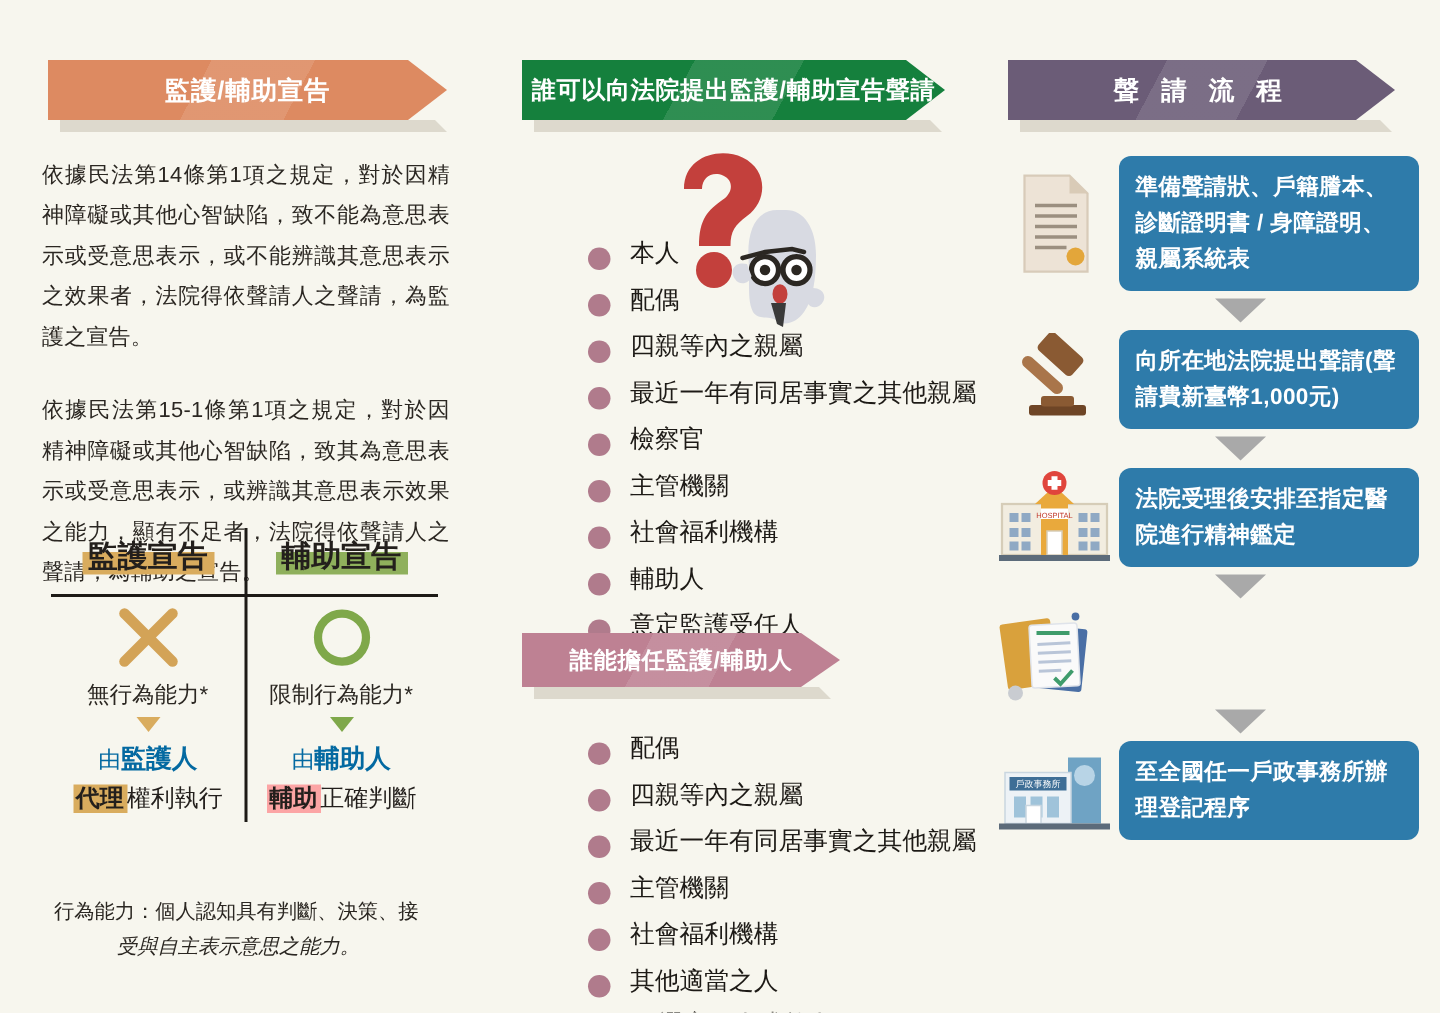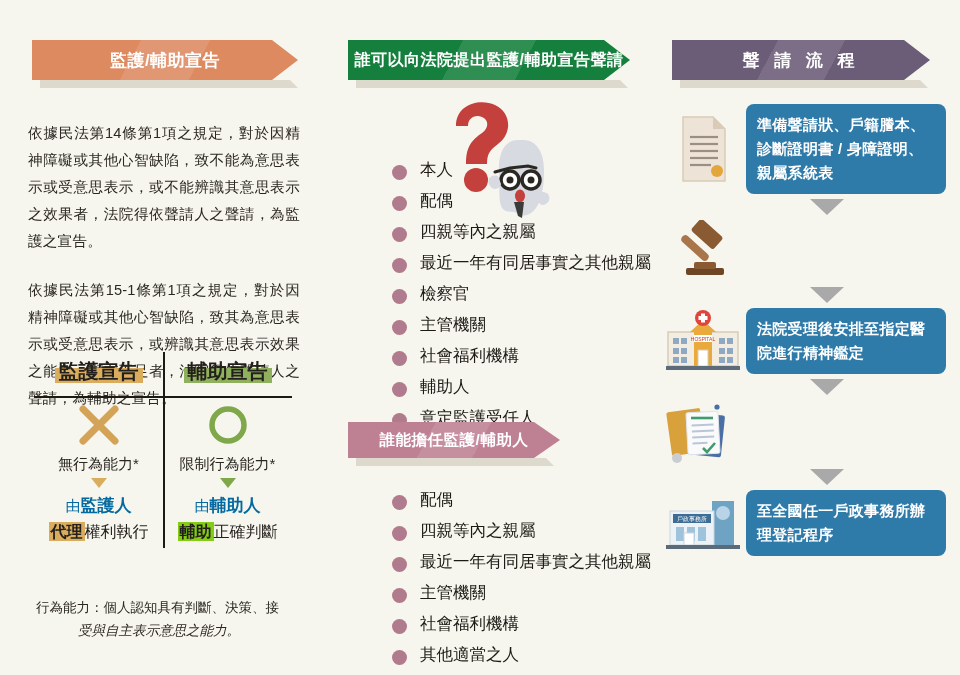--- a/index.html
+++ b/index.html
@@ -38,21 +38,21 @@
     background:#ddd9cd;
     -webkit-clip-path:polygon(0 0, calc(100% - 8px) 0, 100% 100%, 0 100%);
     clip-path:polygon(0 0, calc(100% - 8px) 0, 100% 100%, 0 100%);
   }
 
   
   .col-left{position:absolute;left:28px;top:104px;width:272px;}
   .para{
     font-size:14.6px;line-height:27px;
     letter-spacing:.2px;
-    margin:16px 0 22px 0;
+    margin:0 0 22px 0;
     text-align:justify;
     color:#2b2722;
   }
 
   .cmp{position:absolute;left:34px;top:352px;width:258px;height:210px;}
   .cmp .vline{position:absolute;left:129px;top:0;width:2px;height:196px;background:#1d1a16;}
   .cmp .hline{position:absolute;left:0;top:44px;width:258px;height:2px;background:#1d1a16;}
   .cmp-half{position:absolute;top:0;width:129px;text-align:center;}
   .cmp-half.l{left:0;}
   .cmp-half.r{left:129px;}
@@ -72,21 +72,21 @@
   .mark svg{display:block;}
   .cmp-label{font-size:15px;line-height:20px;color:#2b2722;}
   .tri{margin:4px auto 6px auto;width:0;height:0;border-left:8px solid transparent;border-right:8px solid transparent;}
   .tri-gold{border-top:10px solid #D9AC5E;}
   .tri-green{border-top:10px solid #7FA84A;}
   .cmp-bot1{font-size:17px;line-height:24px;font-weight:bold;color:#0369a1;}
   .cmp-bot1 .thin{font-weight:normal;font-size:15px;}
   .cmp-bot2{font-size:16px;line-height:23px;margin-top:2px;}
   .cmp-bot2 .hlbox{padding:1px 2px;font-weight:bold;}
   .hlbox.gold{background:#D9AC5E;}
-  .hlbox.green{background:#84cc16;}
+  .hlbox.green{background:#fca5a5;}
 
   .foot-note{
     position:absolute;left:36px;top:580px;width:256px;
     font-size:13.5px;line-height:23px;color:#2b2722;margin-top:16px;
   }
   .foot-note .ind{display:block;padding-left:42px;font-style:italic;}
 
   
   .list{position:absolute;}
   .list li{
@@ -310,20 +310,21 @@
 
     <div class="step">
       <div class="step-icon">
         <svg width="66" height="62" viewBox="0 0 66 62">
           <rect x="22" y="6" width="30" height="16" rx="3" fill="#8A5A33" transform="rotate(42 37 14)"></rect>
           <rect x="8" y="24" width="34" height="8" rx="4" fill="#A9754A" transform="rotate(42 25 28)"></rect>
           <rect x="16" y="48" width="38" height="7" rx="2" fill="#6E4526"></rect>
           <rect x="24" y="42" width="22" height="7" rx="2" fill="#8A5A33"></rect>
         </svg>
       </div>
+      <div class="step-box">向所在地法院提出聲請(聲請費新臺幣1,000元)</div>
     </div>
 
     <div class="arrow-down"></div>
 
     <div class="step">
       <div class="step-icon">
         <svg width="78" height="62" viewBox="0 0 78 62">
           <rect x="4" y="22" width="70" height="34" fill="#F2EDE0" stroke="#d6cdb8" stroke-width="1.5"></rect>
           <path d="M26 22 L39 10 L52 22 Z" fill="#E9A93C"></path>
           <rect x="30" y="22" width="18" height="34" fill="#E9A93C"></rect>

